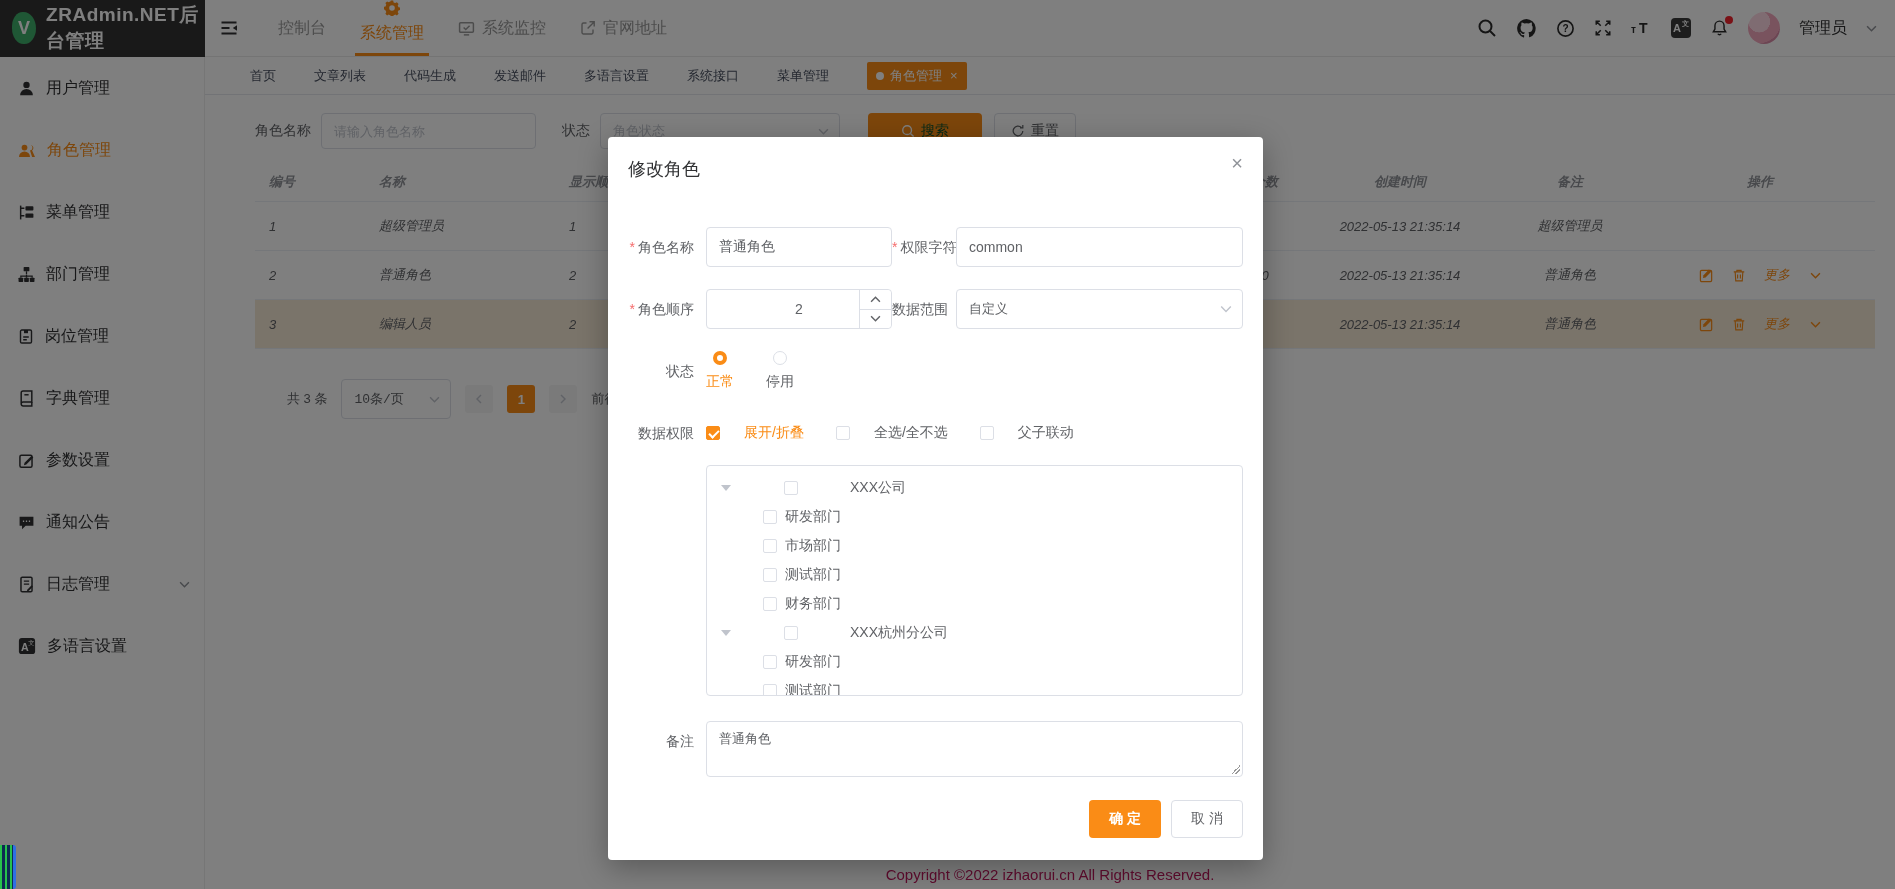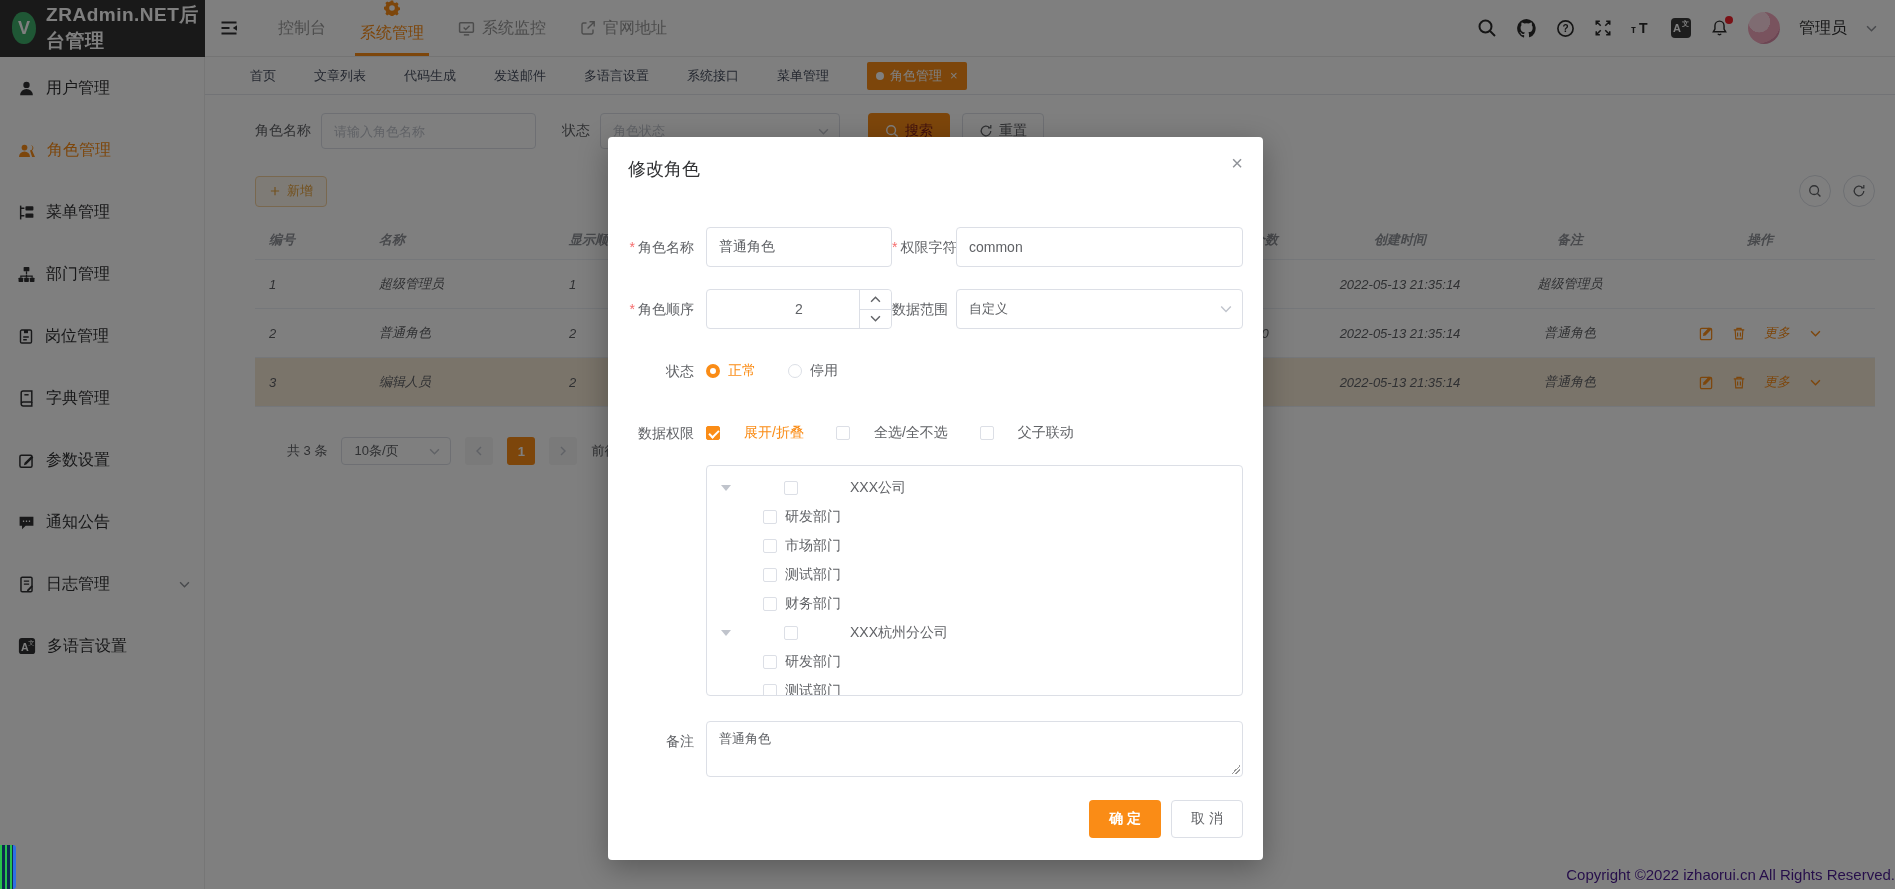--- a/index.html
+++ b/index.html
@@ -61,45 +61,45 @@
           font-size:13px;color:var(--txt);width:215px;outline:none;background:#fff;
           font-family:inherit;}
   .tinput::placeholder{color:#c0c4cc;}
   .selbox{height:36px;border:1px solid var(--border);border-radius:4px;display:flex;align-items:center;
           justify-content:space-between;padding:0 10px 0 12px;font-size:13px;background:#fff;cursor:pointer;}
   .selbox .ph{color:#c0c4cc;}
   .selbox .car{color:#c0c4cc;}
   .sr-status{width:240px;margin-right:28px;}
   .btn{display:inline-flex;align-items:center;gap:6px;border-radius:4px;font-size:14px;
        cursor:pointer;border:1px solid transparent;white-space:nowrap;font-family:inherit;}
-  .btn-search{background:var(--accent);color:#7f1d1d;height:36px;padding:0 16px;margin-right:12px;}
+  .btn-search{background:var(--accent);color:#14532d;height:36px;padding:0 32px;margin-right:12px;}
   .btn-reset{background:#fff;border-color:var(--border);color:var(--txt);height:36px;padding:0 16px;}
   .ml26{margin-left:26px;}
 
   .toolbar{margin-top:26px;display:flex;align-items:center;}
   .btn-add{height:31px;padding:0 13px;border:1px solid #f3d19e;background:#fdf6ec;
            color:#e6a23c;border-radius:4px;font-size:13px;}
   .right-tools{margin-left:auto;display:flex;gap:12px;}
   .circle-btn{width:32px;height:32px;border-radius:50%;border:1px solid var(--border);
               display:flex;align-items:center;justify-content:center;color:var(--txt);background:#fff;cursor:pointer;}
 
   table.grid{margin-top:14px;width:100%;border-collapse:collapse;font-size:13px;color:var(--txt);table-layout:fixed;font-style:italic;}
   .grid th{color:var(--txt2);font-weight:bold;text-align:left;padding:10px 14px;border-bottom:1px solid var(--tborder);}
   .grid td{padding:15px 14px;border-bottom:1px solid var(--tborder);overflow:hidden;white-space:nowrap;}
   .grid th.c,.grid td.c{text-align:center;}
   .grid tr.hl td{background:var(--row-hl);}
   .op-btn{color:var(--accent);display:inline-flex;align-items:center;gap:20px;margin:0 9px;font-size:13px;cursor:pointer;vertical-align:middle;}
 
   .paginationrow{margin-top:30px;margin-left:32px;display:flex;align-items:center;gap:14px;font-size:13px;color:var(--txt);}
-  .psel{width:110px;height:28px;}
+  .psel{width:110px;height:40px;font-family:Liberation Mono, monospace;}
   .pg{width:28px;height:28px;border-radius:3px;background:#f4f4f5;color:#c0c4cc;display:flex;
       align-items:center;justify-content:center;cursor:pointer;font-size:13px;}
   .pg.cur{background:var(--accent);color:#fff;font-weight:bold;}
 
-  .copyright{position:absolute;bottom:6px;left:0;right:0;text-align:right;color:#4c1d95;font-size:15px;}
+  .copyright{position:absolute;bottom:6px;left:0;right:0;text-align:center;color:#be185d;font-size:15px;}
 
   .corner-widget{position:absolute;left:0;bottom:0;width:16px;height:44px;z-index:30;
     background:#0d2b52;border-right:3px solid #2f6fe4;border-radius:0 3px 3px 0;
     background-image:repeating-linear-gradient(90deg,#27c24c 0 2px,transparent 2px 5px);}
 
   
   .overlay{position:absolute;inset:0;background:rgba(0,0,0,.5);z-index:10;}
   .modal{position:absolute;left:608px;top:137px;width:655px;height:723px;background:#fff;
          border-radius:4px;box-shadow:0 8px 30px rgba(0,0,0,.3);z-index:20;padding:20px 20px 0;}
   .modal-title{font-size:18px;color:#303133;}
@@ -115,21 +115,21 @@
           font-size:14px;color:var(--txt);outline:none;font-family:inherit;background:#fff;}
   .mselect{height:40px;}
   .numbox{width:186px;height:40px;border:1px solid var(--border);border-radius:4px;position:relative;
           display:flex;align-items:center;justify-content:center;color:var(--txt);background:#fff;}
   .numsteps{position:absolute;right:0;top:0;bottom:0;width:32px;border-left:1px solid var(--border);
             display:flex;flex-direction:column;}
   .step{flex:1;display:flex;align-items:center;justify-content:center;color:var(--txt);cursor:pointer;background:#fff;}
   .step:first-child{border-radius:0 4px 0 0;}
   .step:last-child{border-top:1px solid var(--border);border-radius:0 0 4px 0;}
   .inlineset{display:flex;align-items:center;height:40px;gap:0;}
-  .radio{display:inline-flex;align-items:center;gap:8px;margin-right:32px;cursor:pointer;color:var(--txt);}
+  .radio{display:inline-flex;align-items:center;gap:8px;margin-right:32px;cursor:pointer;color:var(--txt);flex-direction:column;}
   .rdot{width:14px;height:14px;border-radius:50%;border:1px solid var(--border);background:#fff;}
   .radio.checked .rdot{border:4px solid var(--accent);}
   .radio.checked{color:var(--accent);}
   .cbitem{display:inline-flex;align-items:center;gap:24px;margin-right:32px;cursor:pointer;color:var(--txt);}
   .cb{width:14px;height:14px;border:1px solid var(--border);border-radius:2px;background:#fff;position:relative;flex:none;}
   .cb.checked{background:var(--accent);border-color:var(--accent);}
   .cb.checked::after{content:"";position:absolute;left:4px;top:1px;width:4px;height:8px;
                      border:solid #fff;border-width:0 2px 2px 0;transform:rotate(45deg);}
   .cbitem.checked{color:var(--accent);}
   .treebox{border:1px solid var(--border);border-radius:4px;padding:7px 0;height:231px;overflow:hidden;}
@@ -403,41 +403,20 @@
         <span>搜索</span>
       </button>
       <button class="btn btn-reset">
         <svg width="14" height="14" viewBox="0 0 16 16">
             <path d="M13.5 8a5.5 5.5 0 1 1-1.7-4M13.5 1.2v3.2h-3.2" fill="none" stroke="currentColor" stroke-width="1.4"></path>
           </svg>
         <span>重置</span>
       </button>
     </div>
 
-    <div class="toolbar">
-      <button class="btn btn-add">
-        <svg width="12" height="12" viewBox="0 0 16 16">
-            <path d="M8 2.5v11M2.5 8h11" stroke="currentColor" stroke-width="1.6"></path>
-          </svg>
-        <span>新增</span>
-      </button>
-      <div class="right-tools">
-        <span class="circle-btn">
-          <svg width="14" height="14" viewBox="0 0 16 16">
-              <circle cx="7" cy="7" r="5" fill="none" stroke="currentColor" stroke-width="1.5"></circle>
-              <path d="M10.8 10.8l3.4 3.4" stroke="currentColor" stroke-width="1.5"></path>
-            </svg>
-        </span>
-        <span class="circle-btn">
-          <svg width="14" height="14" viewBox="0 0 16 16">
-              <path d="M13.5 8a5.5 5.5 0 1 1-1.7-4M13.5 1.2v3.2h-3.2" fill="none" stroke="currentColor" stroke-width="1.4"></path>
-            </svg>
-        </span>
-      </div>
-    </div>
 
     <table class="grid">
       <colgroup>
         <col style="width:110px">
           <col style="width:190px">
           <col style="width:260px">
           <col style="width:410px">
         <col style="width:80px">
           <col style="width:190px">
           <col style="width:150px">

